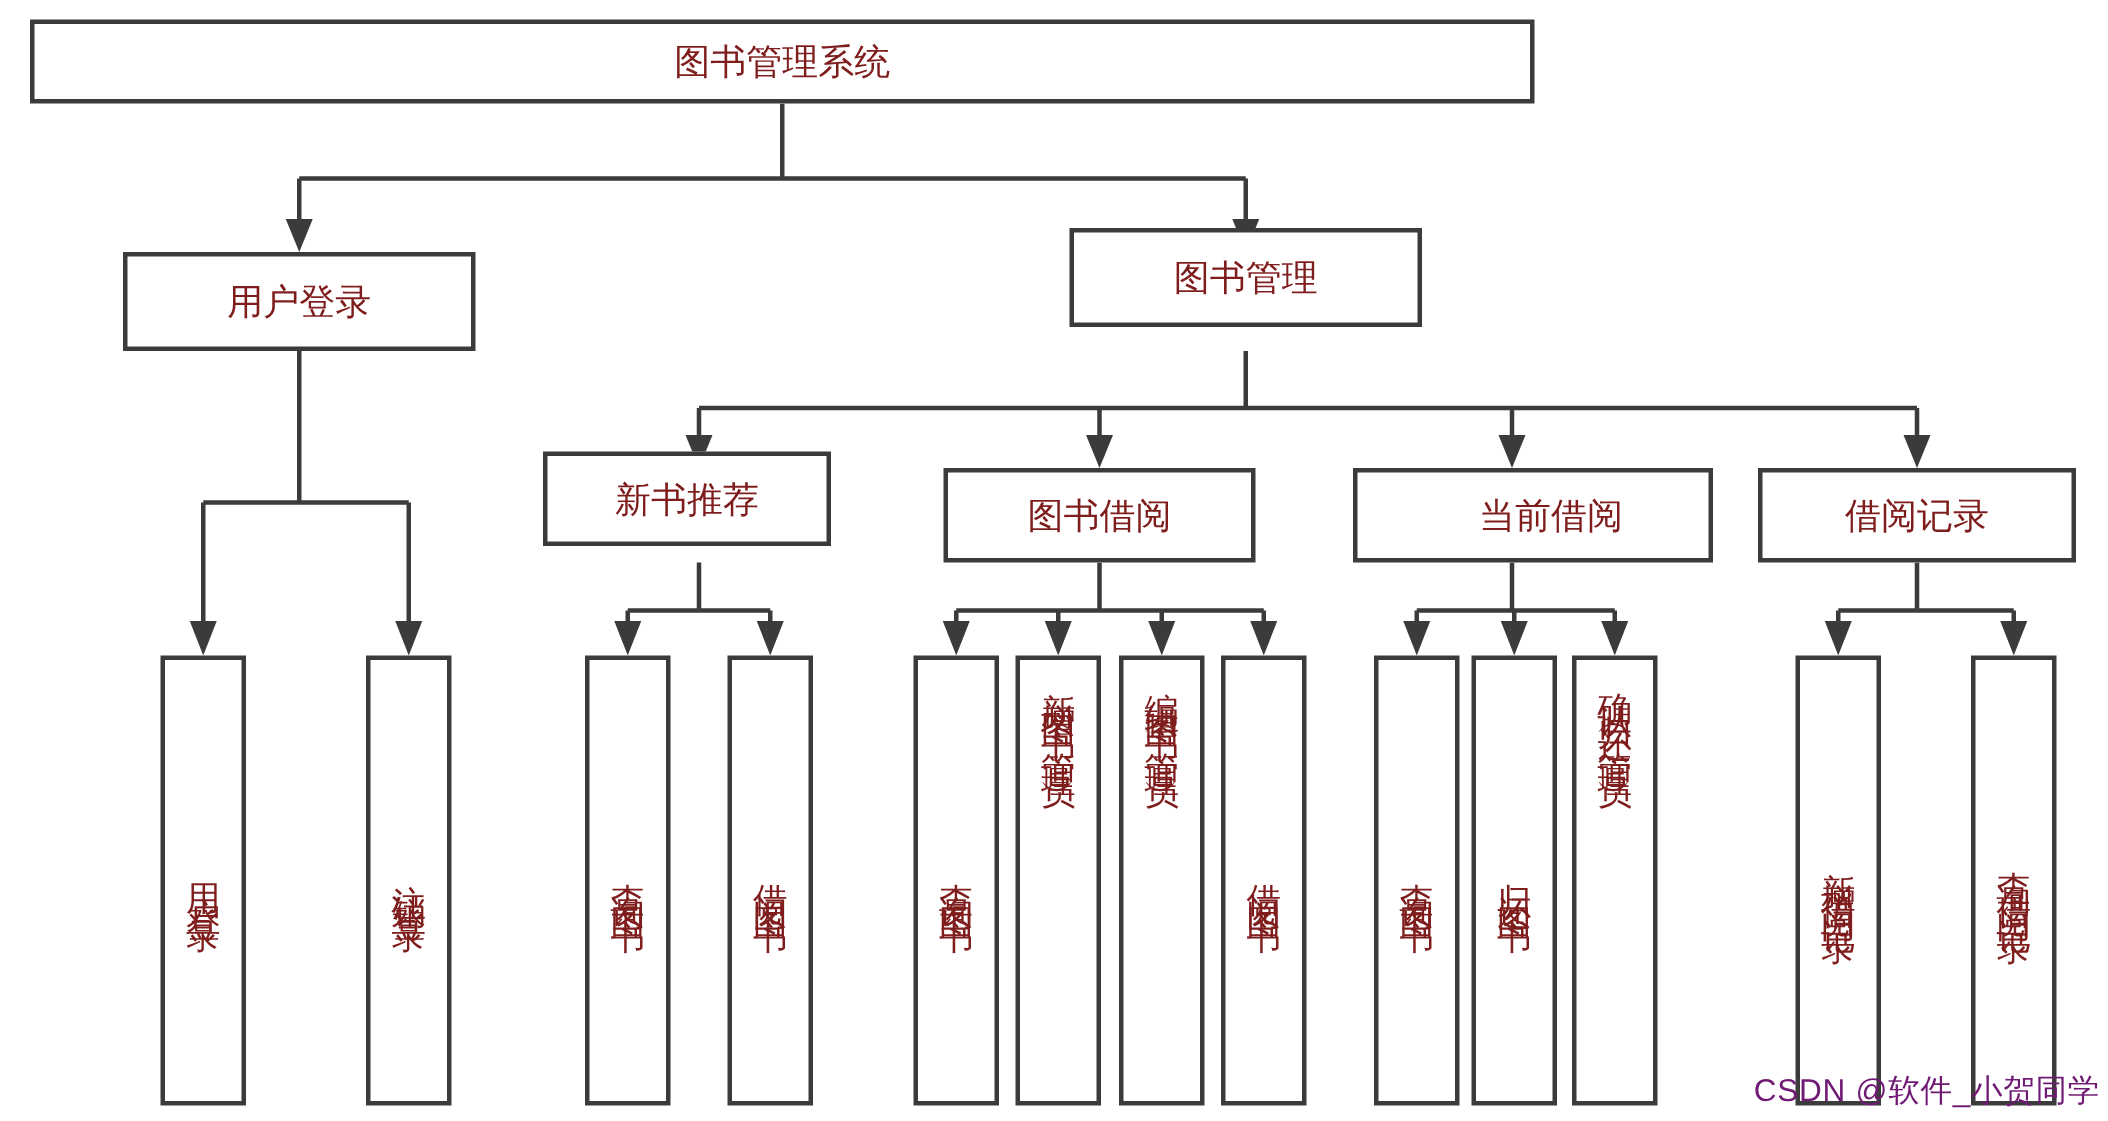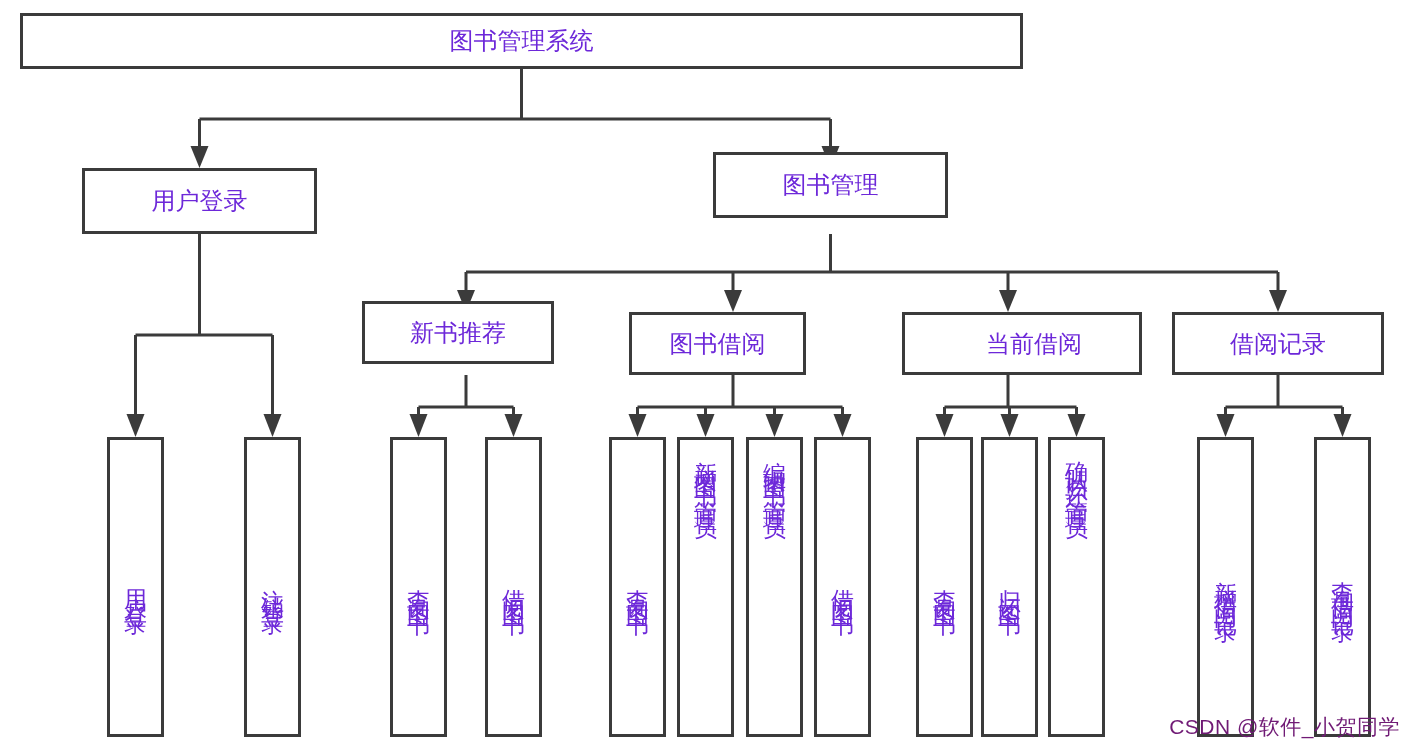--- a/index.html
+++ b/index.html
@@ -21,21 +21,21 @@
   .wires path { stroke: #3b3b3b; stroke-width: 3; fill: none; }
   .wires polygon { fill: #3b3b3b; stroke: none; }
   .box {
     position: absolute;
     background: #ffffff;
     border: 3px solid #3b3b3b;
     display: flex;
     align-items: center;
     justify-content: center;
     font-size: 24px;
-    color: #6d28d9;
+    color: #7f1d1d;
     white-space: nowrap;
   }
   .leaf {
     font-size: 23px;
   }
   .leaf .vtext {
     writing-mode: vertical-rl;
     text-orientation: mixed;
     letter-spacing: 8px;
     line-height: 1;
@@ -110,21 +110,21 @@
   <div class="box" style="left:82px; top:168px; width:235px; height:66px;">
     <span>用户登录</span>
   </div>
   <div class="box" style="left:713px; top:152px; width:235px; height:66px;">
     <span>图书管理</span>
   </div>
 
   <div class="box" style="left:362px; top:301px; width:192px; height:63px;">
     <span>新书推荐</span>
   </div>
-  <div class="box" style="left:629px; top:312px; width:177px; height:63px;">
+  <div class="box" style="left:629px; top:312px; width:208px; height:63px;">
     <span>图书借阅</span>
   </div>
   <div class="box" style="left:902px; top:312px; width:240px; height:63px;padding-left:24px;">
     <span>当前借阅</span>
   </div>
   <div class="box" style="left:1172px; top:312px; width:212px; height:63px;">
     <span>借阅记录</span>
   </div>
 
   <div class="box leaf" style="left:107px; top:437px; width:57px; height:300px;">

